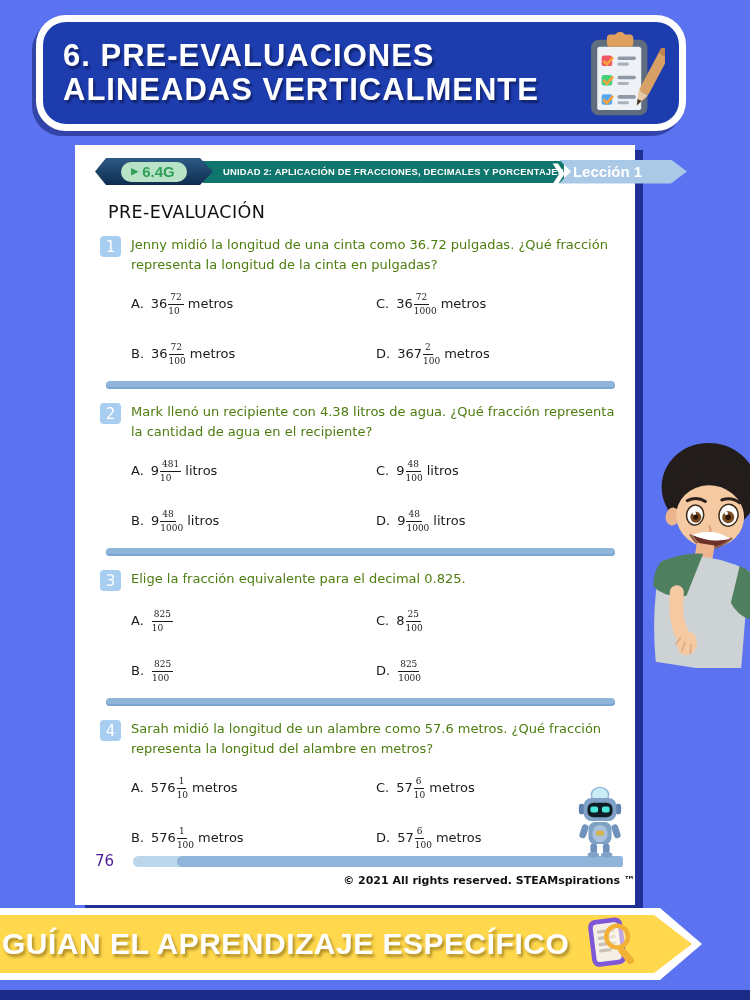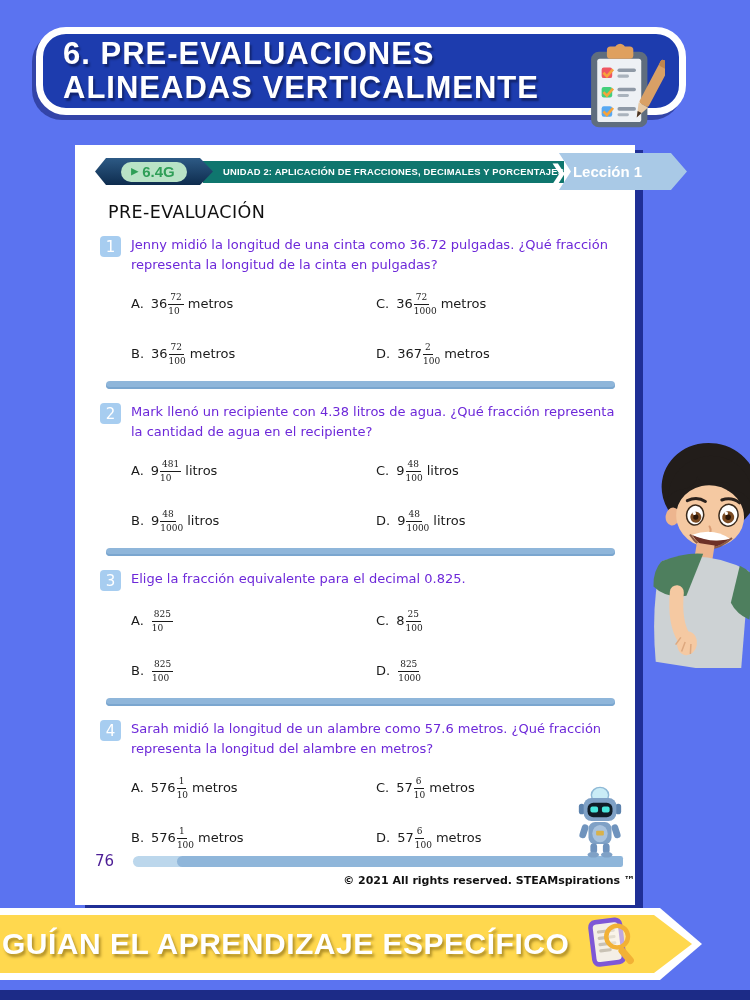--- a/index.html
+++ b/index.html
@@ -1,21 +1,21 @@
 <!DOCTYPE html>
 <html><head>
 <meta charset="utf-8">
 <style>
   * { margin:0; padding:0; box-sizing:border-box; }
   html,body { width:750px; height:1000px; overflow:hidden; }
   body { position:relative; background:#5b73f0; font-family:"Liberation Sans",sans-serif; }
 
   
   .top-banner {
-    position:absolute; left:36px; top:27px; width:650px; height:88px;
+    position:absolute; left:36px; top:15px; width:650px; height:116px;
     background:#1d3cae; border:7px solid #ffffff; border-radius:30px;
     box-shadow:-4px 5px 0 rgba(18,30,110,.55);
     display:flex; align-items:center;
   }
   .top-banner-text {
     padding-left:20px; color:#fff; font-weight:800; font-size:31px;
     line-height:1.1; letter-spacing:1px; text-shadow:2px 3px 2px rgba(0,0,20,.4);
   }
   .top-banner-icon { position:absolute; right:14px; top:3px; }
 
@@ -38,38 +38,38 @@
     color:#2f9e57; font-size:15px; font-weight:bold; display:flex; align-items:center; gap:4px;
   }
   .std-badge-pill .tri { font-size:9px; color:#2f9e57; }
   .unit-band {
     flex:1; height:22px; margin-left:-10px; background:#0f766e;
     display:flex; align-items:center; padding-left:20px;
     color:#fff; font-size:9.4px; font-weight:bold; letter-spacing:.2px; white-space:nowrap;
   }
   .white-chevron { position:relative; z-index:2; color:#fff; font-size:20px; font-weight:bold; margin:0 -8px 0 -14px; }
   .lesson-chip {
-    height:37px; width:128px; flex-shrink:0; background:#a9c9e6;
+    height:24px; width:128px; flex-shrink:0; background:#a9c9e6;
     clip-path:polygon(0 0, calc(100% - 16px) 0, 100% 50%, calc(100% - 16px) 100%, 0 100%, 12px 50%);
     display:flex; align-items:center; padding-left:14px;
     color:#fff; font-size:15px; font-weight:bold;
   }
 
   .ws-title { margin:17px 0 0 33px; font-size:17.5px; letter-spacing:.4px; color:#101010; font-weight:500; font-family:"DejaVu Sans",sans-serif; }
 
   
   .questions { margin:0 18px 0 25px; }
   .question { margin-top:13px; }
   .q-head { display:flex; gap:10px; }
   .q-num {
     width:21px; height:21px; flex-shrink:0; margin-top:1px;
     background:#a7cdf0; border-radius:4px; color:#fff; font-size:15px;
     display:flex; align-items:center; justify-content:center; font-family:"DejaVu Sans",sans-serif;
   }
-  .q-text { font-family:"DejaVu Sans",sans-serif; font-size:13px; color:#6d28d9; line-height:1.5; max-width:498px; }
+  .q-text { font-family:"DejaVu Sans",sans-serif; font-size:13px; color:#4d7c0f; line-height:1.5; max-width:498px; }
   .options { display:grid; grid-template-columns:245px auto; row-gap:27px; margin:18px 0 6px 31px; }
   .option { display:flex; align-items:center; font-family:"DejaVu Sans",sans-serif; font-size:13px; color:#1b1b1b; }
   .option-label { margin-right:7px; }
   .frac { display:inline-flex; flex-direction:column; align-items:flex-start; line-height:1; margin:0 4px 0 1px; transform:translateY(1px); }
   .frac .n { font-family:"DejaVu Serif",serif; font-size:9px; border-bottom:1px solid #1a1a1a; padding:0 2px 2px; }
   .frac .d { font-family:"DejaVu Serif",serif; font-size:9px; padding-top:2px; }
   .separator { height:8px; background:#8fb6da; border-radius:4px; margin:16px 2px 0 6px; box-shadow:inset 0 -2px 0 #7aa6cf; }
 
   
   .page-footer { position:absolute; left:0; right:0; bottom:18px; }

